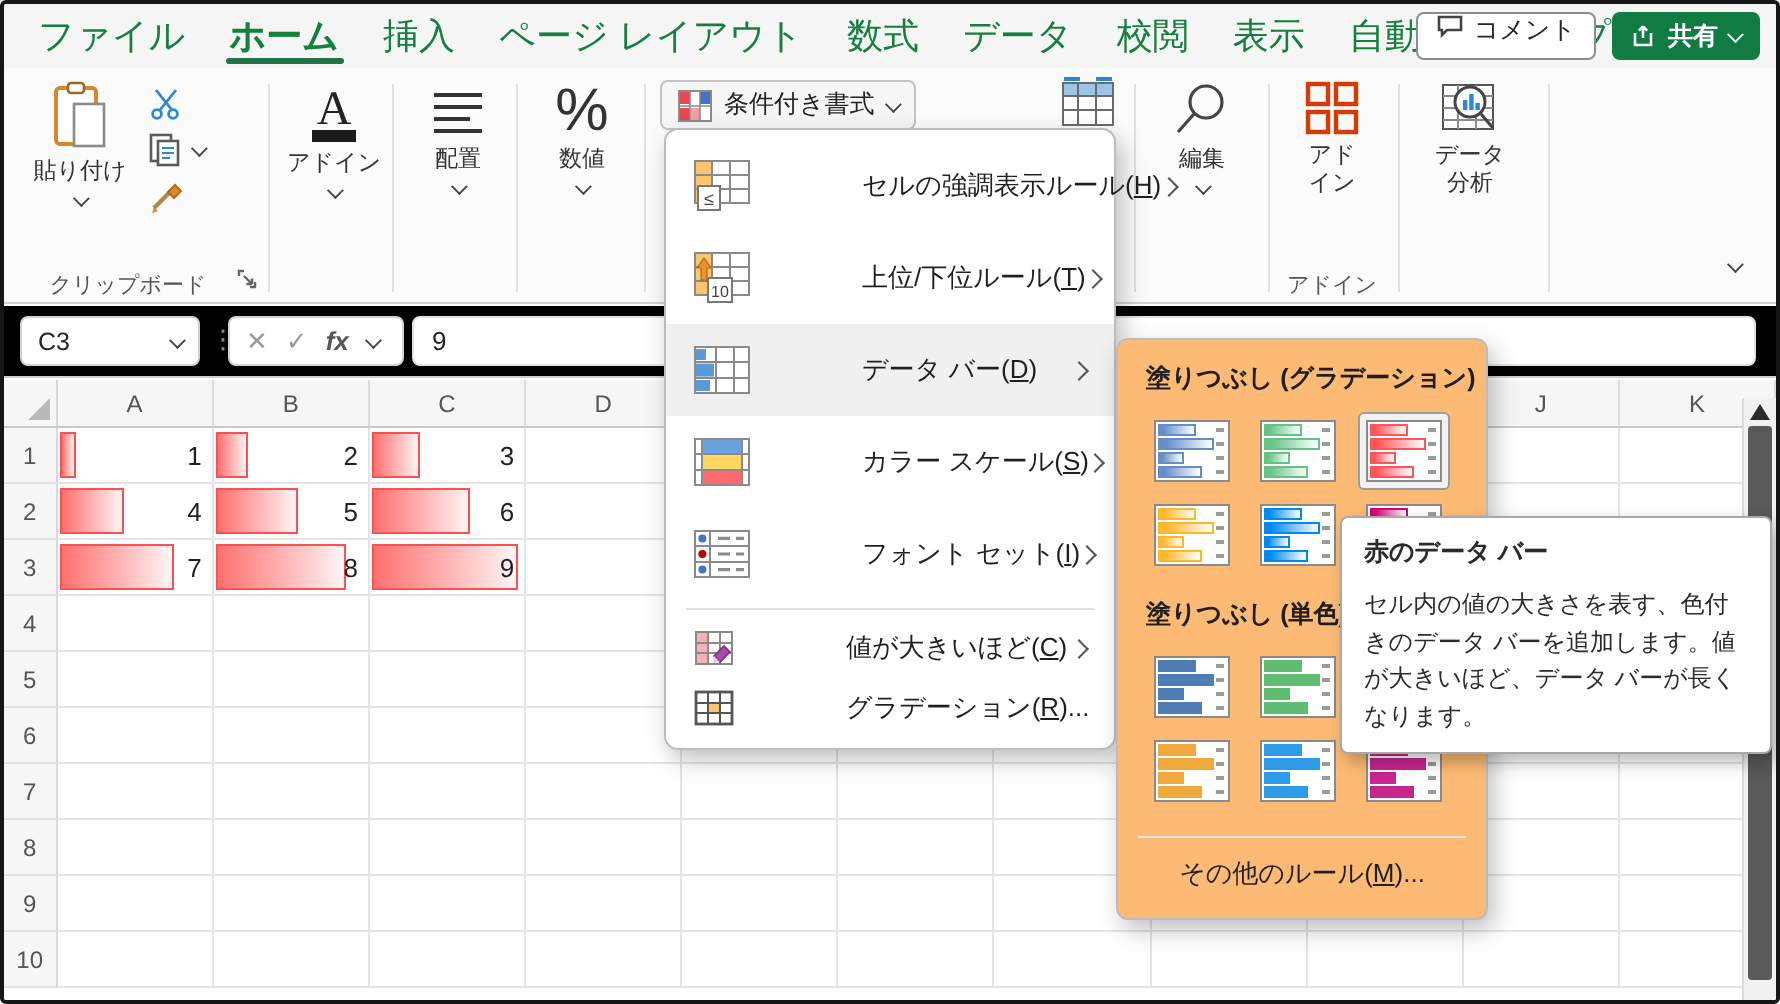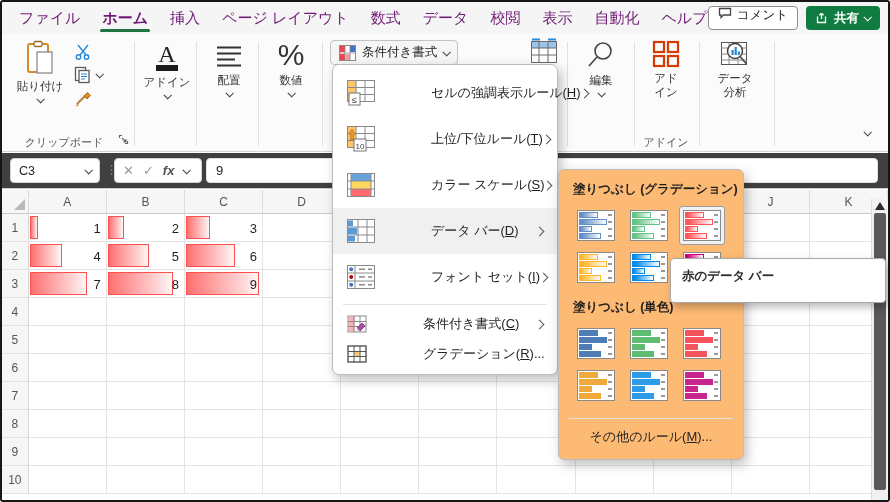--- a/index.html
+++ b/index.html
@@ -1,41 +1,41 @@
 <!DOCTYPE html>
 <html><head>
 <meta charset="utf-8">
 <style>
   * { box-sizing: border-box; margin: 0; padding: 0; }
   body { font-family: "Liberation Sans", "DejaVu Sans", sans-serif; background:#fff; }
   .window { position:relative; width:890px; height:502px; background:#fff; border:2px solid #161616; border-radius:3px; overflow:hidden; }
 
   
   .menubar { position:absolute; top:0; left:0; right:0; height:32px; background:#f5f5f5; display:flex; align-items:center; padding-left:6px; }
-  .tab { font-size:15px; color:#701a75; padding:0 11px; height:32px; display:flex; align-items:center; position:relative; cursor:default; }
+  .tab { font-size:18px; color:#15803d; padding:0 11px; height:32px; display:flex; align-items:center; position:relative; cursor:default; }
   .tab.active { font-weight:700; }
   .tab.active::after { content:""; position:absolute; left:9px; right:9px; bottom:2px; height:3px; background:#217346; border-radius:2px; }
   .mb-right { position:absolute; right:8px; top:4px; display:flex; gap:8px; }
   .btn-comment { display:flex; align-items:flex-start; gap:5px; border:1px solid #8d8d8d; border-radius:4px; background:#fff; height:24px; padding:0 9px; font-size:12.5px; color:#242424; }
   .btn-share { display:flex; align-items:center; gap:5px; border-radius:4px; background:#107C41; height:24px; padding:0 10px; font-size:12.5px; color:#fff; font-weight:600; }
   .chev { display:inline-block; width:6px; height:6px; border-right:1.4px solid #444; border-bottom:1.4px solid #444; transform:rotate(45deg) translateY(-1px); }
   .chev.w { border-color:#fff; }
 
   
   .ribbon { position:absolute; top:32px; left:0; right:0; height:118px; background:#fbfbfb; border-bottom:1px solid #d4d4d4; }
   .rdiv { position:absolute; top:8px; width:1px; height:104px; background:#e1e1e1; }
   .rbig { position:absolute; display:flex; flex-direction:column; align-items:center; font-size:11.5px; color:#333; }
   .rbig .rlab { margin-top:3px; text-align:center; line-height:1.25; }
   .rbig .chev { margin-top:4px; }
   .grouplab { position:absolute; top:101px; font-size:11px; color:#555; text-align:center; }
   .cf-btn { position:absolute; left:328px; top:6px; height:25px; display:flex; align-items:center; gap:6px; padding:0 8px; border:1px solid #c3c3c3; border-radius:4px; background:#f6f6f6; font-size:12.5px; color:#242424; }
   .collapse { position:absolute; right:18px; top:96px; }
 
   
-  .fbar { position:absolute; top:151px; left:0; right:0; height:36px; background:#404040; border-bottom:1px solid #cfcfcf; }
+  .fbar { position:absolute; top:151px; left:0; right:0; height:36px; background:#000000; border-bottom:1px solid #cfcfcf; }
   .namebox { position:absolute; left:8px; top:5px; width:90px; height:25px; background:#fff; border:1px solid #d2d2d2; border-radius:4px; display:flex; align-items:center; padding:0 8px; font-size:12.5px; color:#242424; }
   .namebox .chev { margin-left:auto; }
   .dots { position:absolute; left:103px; top:9px; color:#8a8a8a; font-size:13px; letter-spacing:0; }
   .fxbox { position:absolute; left:112px; top:5px; width:88px; height:25px; background:#fff; border:1px solid #d2d2d2; border-radius:4px; display:flex; align-items:center; gap:9px; padding:0 8px; color:#9a9a9a; font-size:13px; }
   .fxbox .fx { font-style:italic; color:#555; font-weight:600; }
   .fval { position:absolute; left:204px; top:5px; right:10px; height:25px; background:#fff; border:1px solid #e2e2e2; border-radius:4px; display:flex; align-items:center; padding:0 9px; font-size:13px; color:#242424; }
 
   
   .grid { position:absolute; top:188px; left:0; right:0; bottom:0; background:#fff; overflow:hidden; }
   .g-hrow { display:flex; height:24px; }
@@ -479,44 +479,44 @@
             <rect x="2" y="2" width="8" height="20" fill="#fcc66d"></rect>
             <path d="M10 1.5v21M19 1.5v21M1.5 8.5h27M1.5 15.5h27" stroke="#8a8a8a" stroke-width="1"></path>
             <path d="M6 4l3.5 5h-2v6h-3V9h-2z" fill="#e8952e" stroke="#b36a18" stroke-width="0.6"></path>
             <rect x="8" y="14" width="12" height="12" fill="#fff" stroke="#777"></rect>
             <text x="14" y="23.5" font-size="8" fill="#444" text-anchor="middle">10</text>
           </svg>
       </span>
       <span class="lbl"><span>上位/下位ルール(</span><span class="key">T</span><span>)</span></span>
       <span class="rarrow"></span>
     </div>
+    <div class="mi hover">
+      <span class="ic">
+        <svg class="icon-svg" width="30" height="26" viewBox="0 0 30 26">
+            <rect x="1.5" y="1.5" width="27" height="23" fill="#fff" stroke="#8a8a8a"></rect>
+            <path d="M1.5 9h27M1.5 17h27M12 1.5v23M21 1.5v23" stroke="#8a8a8a" stroke-width="1"></path>
+            <rect x="2" y="2.5" width="5" height="5.5" fill="#5b9bd5"></rect>
+            <rect x="2" y="9.8" width="9" height="6.5" fill="#5b9bd5"></rect>
+            <rect x="2" y="18" width="7" height="5.5" fill="#5b9bd5"></rect>
+          </svg>
+      </span>
+      <span class="lbl"><span>データ バー(</span><span class="key">D</span><span>)</span></span>
+      <span class="rarrow"></span>
+    </div>
     <div class="mi">
       <span class="ic">
         <svg class="icon-svg" width="30" height="26" viewBox="0 0 30 26">
             <rect x="1.5" y="1.5" width="27" height="23" fill="#fff" stroke="#8a8a8a"></rect>
             <rect x="5" y="2" width="20" height="7" fill="#6aa3dc"></rect>
             <rect x="5" y="9" width="20" height="8" fill="#ffd861"></rect>
             <rect x="5" y="17" width="20" height="7" fill="#ff6b6e"></rect>
             <path d="M5 1.5v23M25 1.5v23M1.5 9h27M1.5 17h27" stroke="#8a8a8a" stroke-width="1"></path>
           </svg>
       </span>
       <span class="lbl"><span>カラー スケール(</span><span class="key">S</span><span>)</span></span>
-      <span class="rarrow"></span>
-    </div>
-    <div class="mi hover">
-      <span class="ic">
-        <svg class="icon-svg" width="30" height="26" viewBox="0 0 30 26">
-            <rect x="1.5" y="1.5" width="27" height="23" fill="#fff" stroke="#8a8a8a"></rect>
-            <path d="M1.5 9h27M1.5 17h27M12 1.5v23M21 1.5v23" stroke="#8a8a8a" stroke-width="1"></path>
-            <rect x="2" y="2.5" width="5" height="5.5" fill="#5b9bd5"></rect>
-            <rect x="2" y="9.8" width="9" height="6.5" fill="#5b9bd5"></rect>
-            <rect x="2" y="18" width="7" height="5.5" fill="#5b9bd5"></rect>
-          </svg>
-      </span>
-      <span class="lbl"><span>データ バー(</span><span class="key">D</span><span>)</span></span>
       <span class="rarrow"></span>
     </div>
     <div class="mi">
       <span class="ic">
         <svg class="icon-svg" width="30" height="26" viewBox="0 0 30 26">
             <rect x="1.5" y="1.5" width="27" height="23" fill="#fff" stroke="#8a8a8a"></rect>
             <path d="M1.5 9h27M1.5 17h27M9 1.5v23" stroke="#8a8a8a" stroke-width="1"></path>
             <circle cx="5.2" cy="5.2" r="2" fill="#4472c4"></circle>
             <circle cx="5.2" cy="13" r="2" fill="#c00000"></circle>
             <circle cx="5.2" cy="20.8" r="2" fill="#4472c4"></circle>
@@ -530,21 +530,21 @@
     <div class="mi small">
       <span class="ic">
         <svg class="icon-svg" width="20" height="18" viewBox="0 0 20 18">
             <rect x="1" y="1" width="18" height="16" fill="#fff" stroke="#8a8a8a"></rect>
             <rect x="1.5" y="1.5" width="6" height="15" fill="#f9b0b2"></rect>
             <path d="M7 1v16M13 1v16M1 6.5h18M1 11.5h18" stroke="#8a8a8a" stroke-width="1"></path>
             <path d="M10 13l5-5 3 3-5 5z" fill="#a64ca6" stroke="#7c2f7c" stroke-width="0.8"></path>
             <path d="M10 13l3 3-3.5.5z" fill="#e6c6e6"></path>
           </svg>
       </span>
-      <span class="lbl"><span>条件付き書式(</span><span class="key">C</span><span>)</span></span>
+      <span class="lbl"><span>値が大きいほど(</span><span class="key">C</span><span>)</span></span>
       <span class="rarrow"></span>
     </div>
     <div class="mi small">
       <span class="ic">
         <svg class="icon-svg" width="20" height="18" viewBox="0 0 20 18">
             <rect x="1" y="1" width="18" height="16" fill="#fff" stroke="#555" stroke-width="1.4"></rect>
             <rect x="7.5" y="6.8" width="5" height="4.4" fill="#fcc66d"></rect>
             <path d="M7 1v16M13 1v16M1 6.5h18M1 11.5h18" stroke="#555" stroke-width="1"></path>
           </svg>
       </span>
@@ -806,15 +806,16 @@
             </div>
           </div>
         </div>
       </div>
     <div class="sm-sep"></div>
     <div class="sm-footer"><span>その他のルール(</span><span class="key">M</span><span>)...</span></div>
   </div>
 
   <div class="tooltip">
     <div class="tt-title">赤のデータ バー</div>
+    <div class="tt-body">セル内の値の大きさを表す、色付きのデータ バーを追加します。値が大きいほど、データ バーが長くなります。</div>
   </div>
 
 </div>
 
 </body></html>

